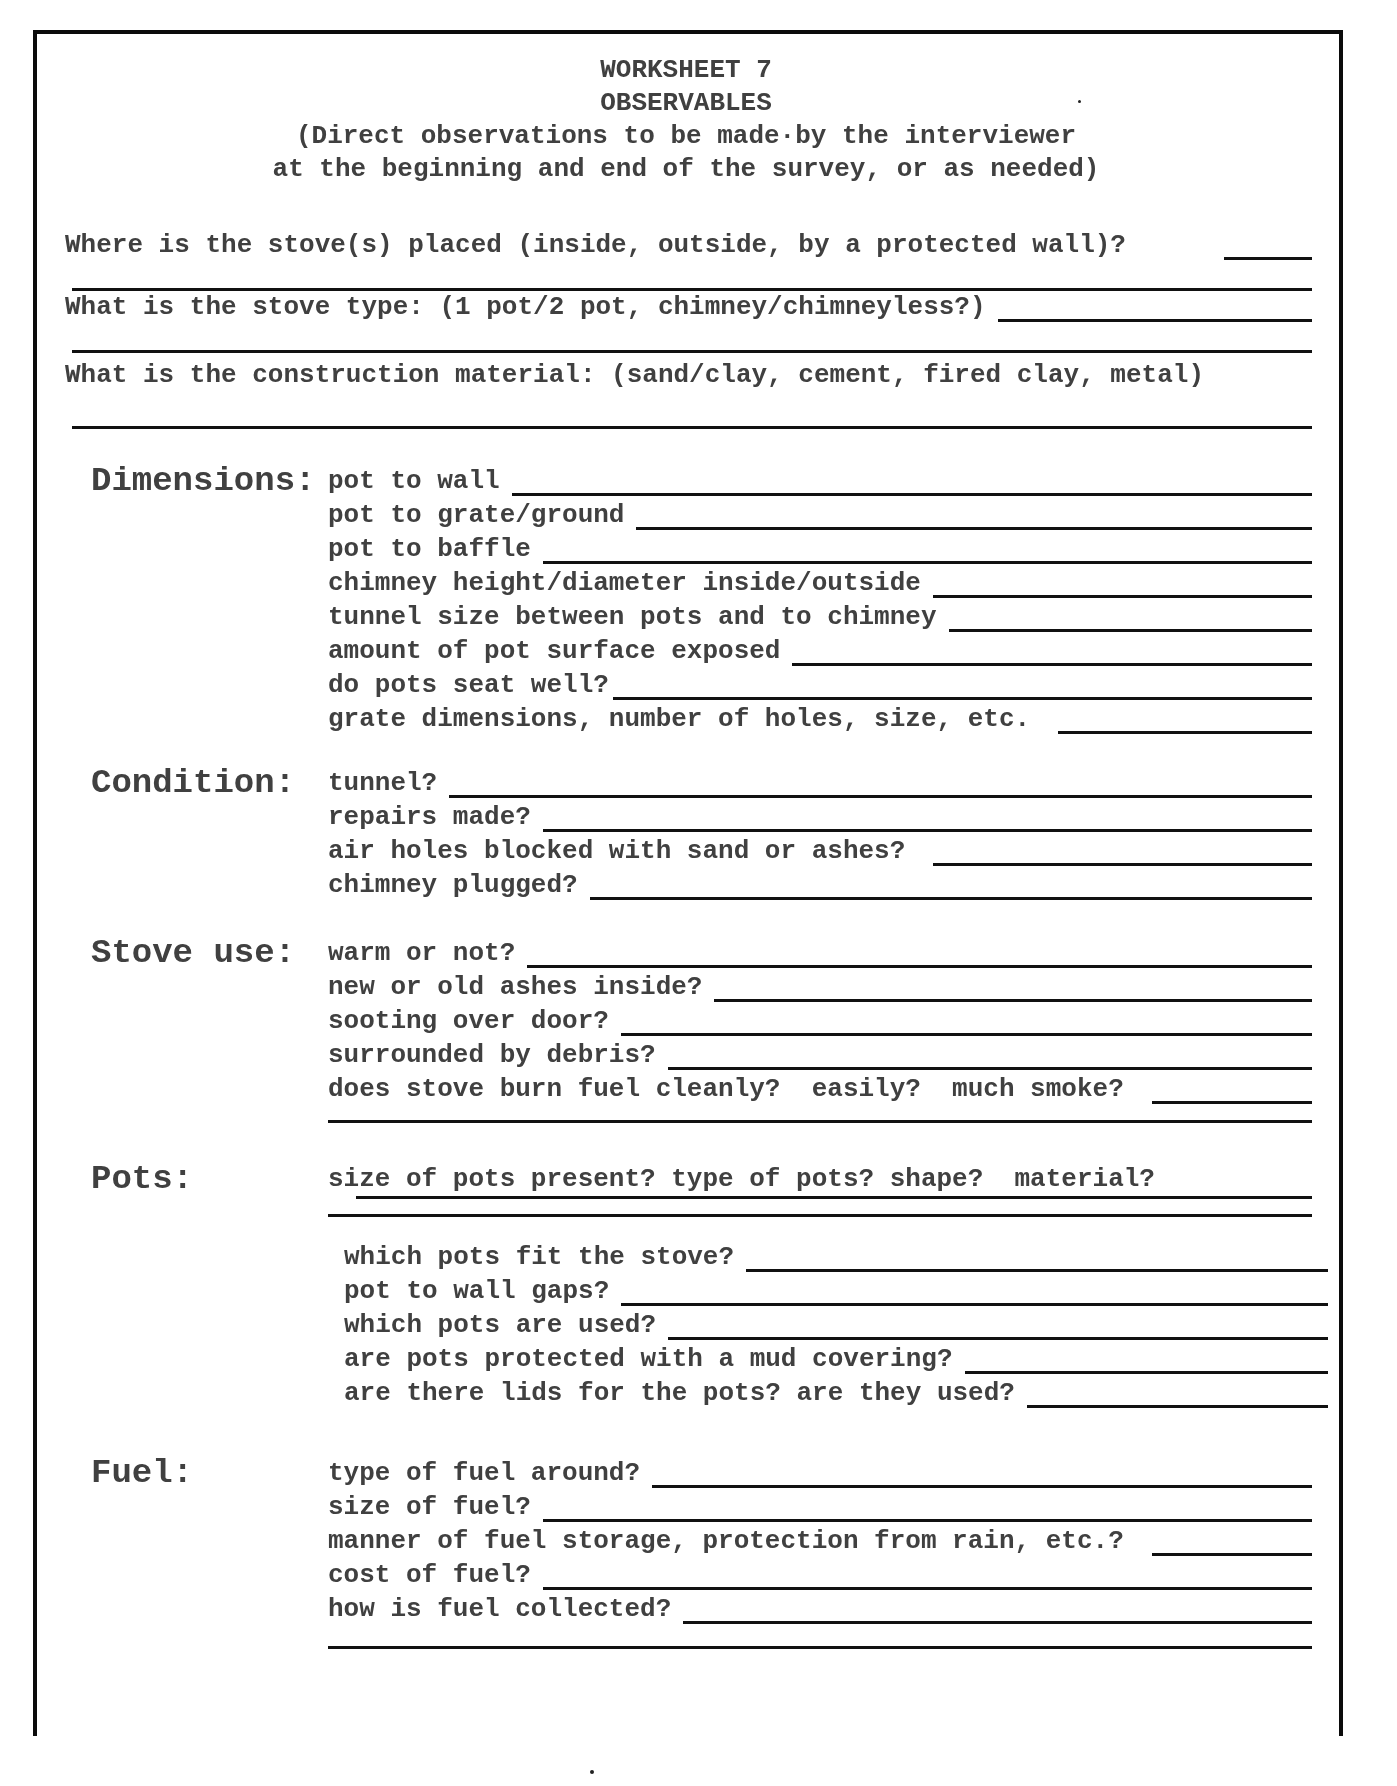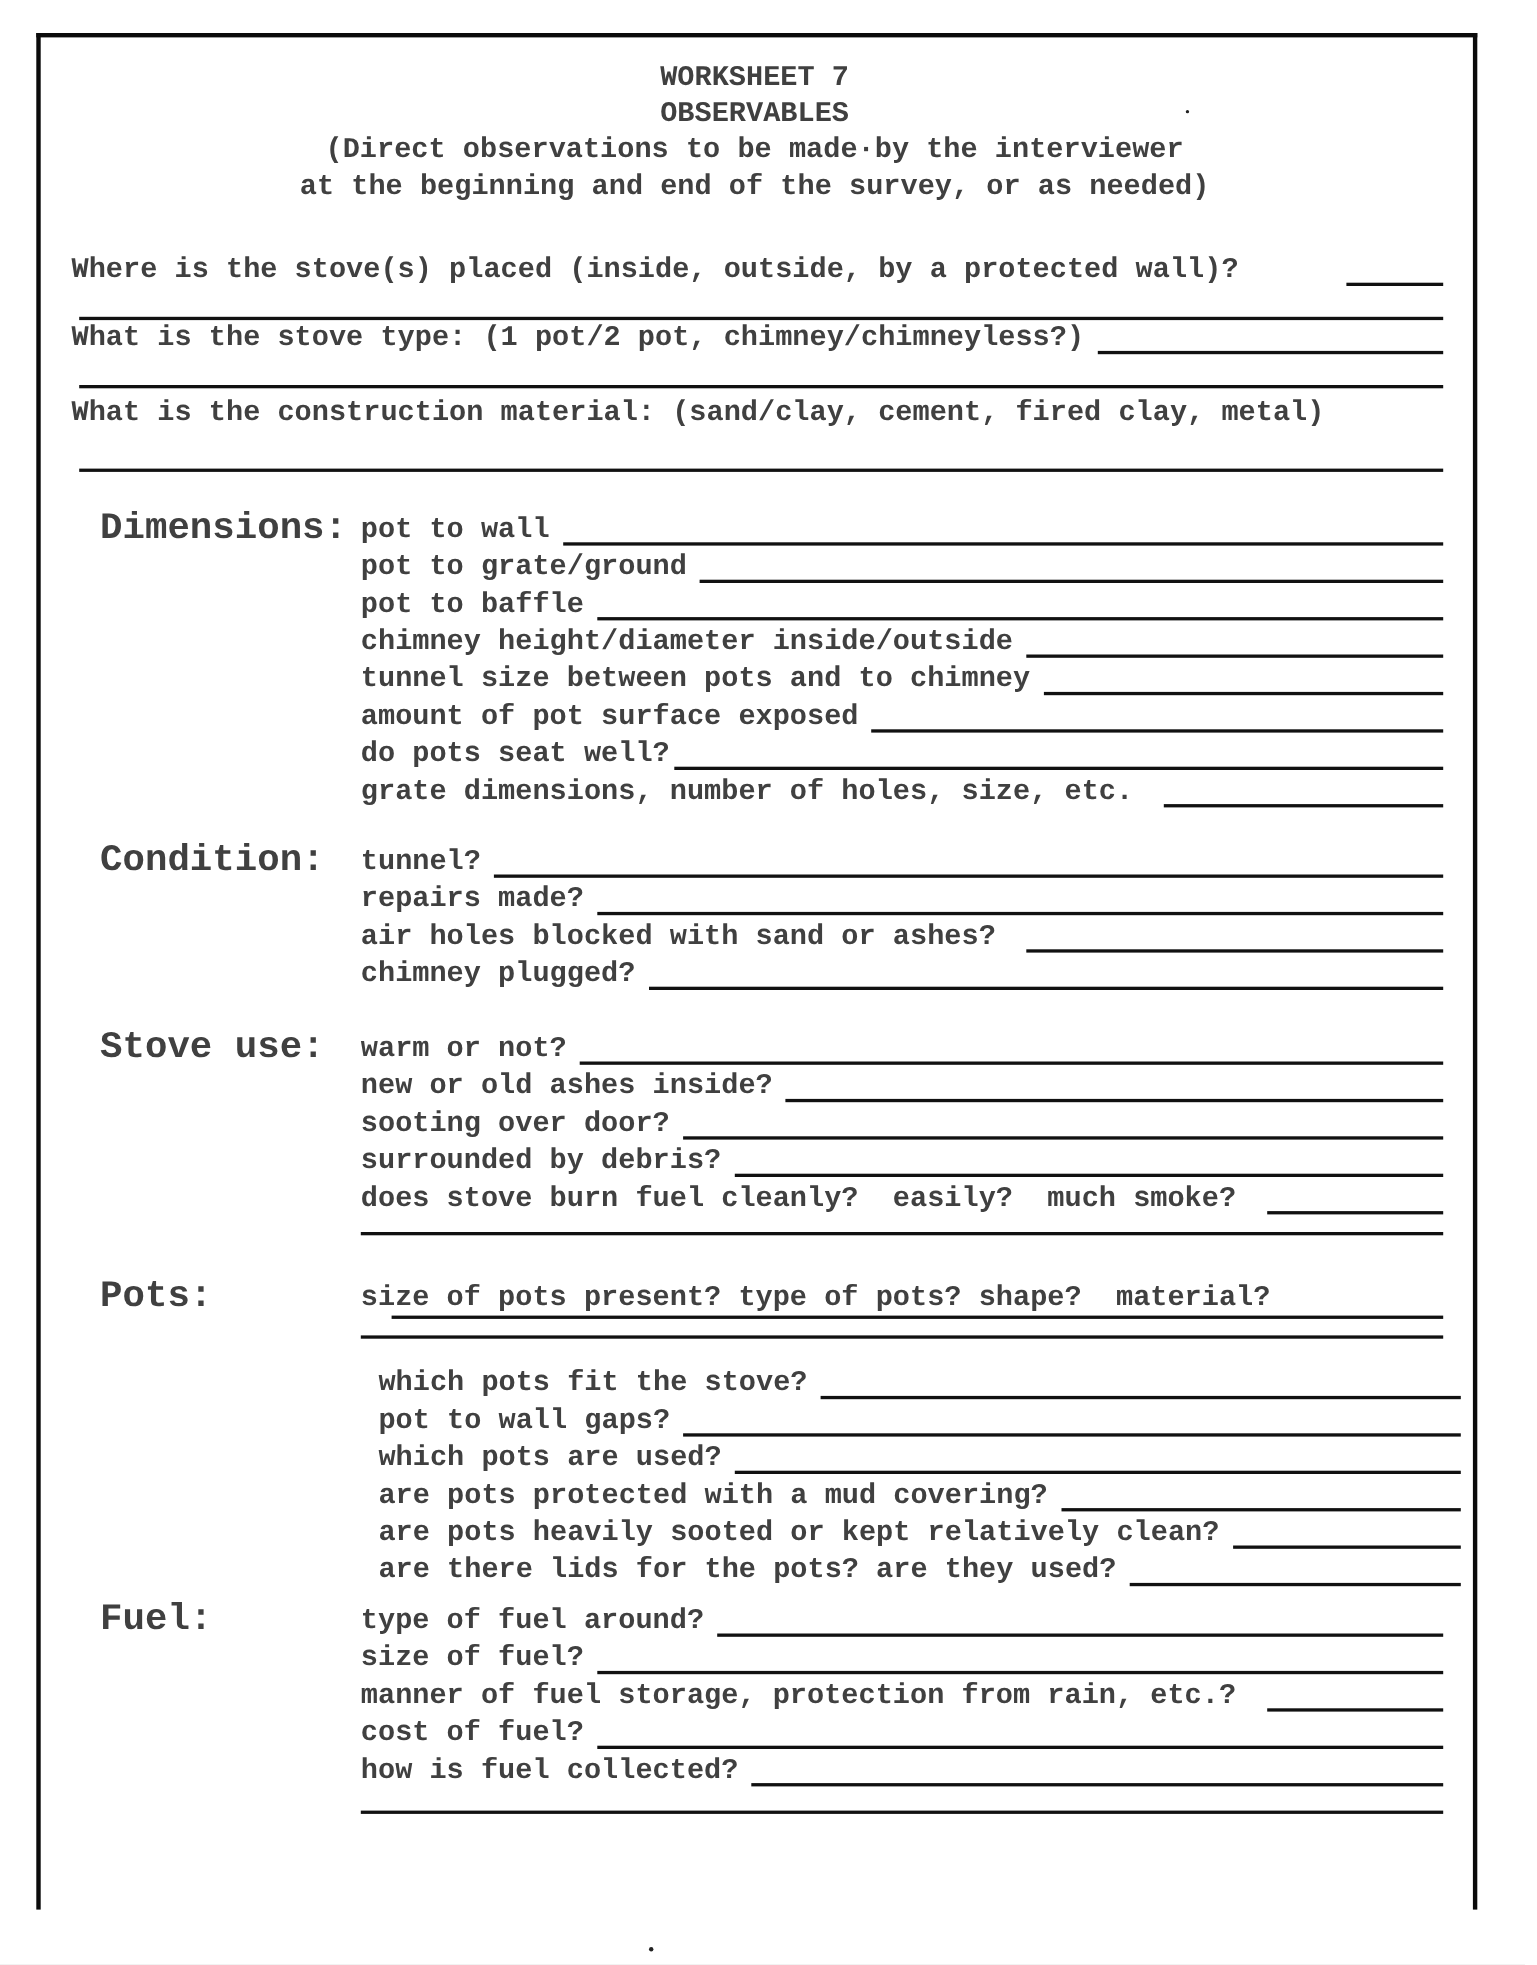--- a/index.html
+++ b/index.html
@@ -202,24 +202,20 @@
       </div>
     <div class="row">
         <span class="q-text">which pots are used?</span>
         <span class="fill"></span>
       </div>
     <div class="row">
         <span class="q-text">are pots protected with a mud covering?</span>
         <span class="fill"></span>
       </div>
     <div class="row">
-        <span class="q-text">are pots heavily sooted or kept relatively clean?</span>
-        <span class="fill"></span>
-      </div>
-    <div class="row">
         <span class="q-text">are there lids for the pots? are they used?</span>
         <span class="fill"></span>
       </div>
   </div>
 
   <div class="sec-label" style="top:1456px;">Fuel:</div>
   <div class="items" style="top:1456px;">
     <div class="row">
         <span class="q-text">type of fuel around?</span>
         <span class="fill"></span>

